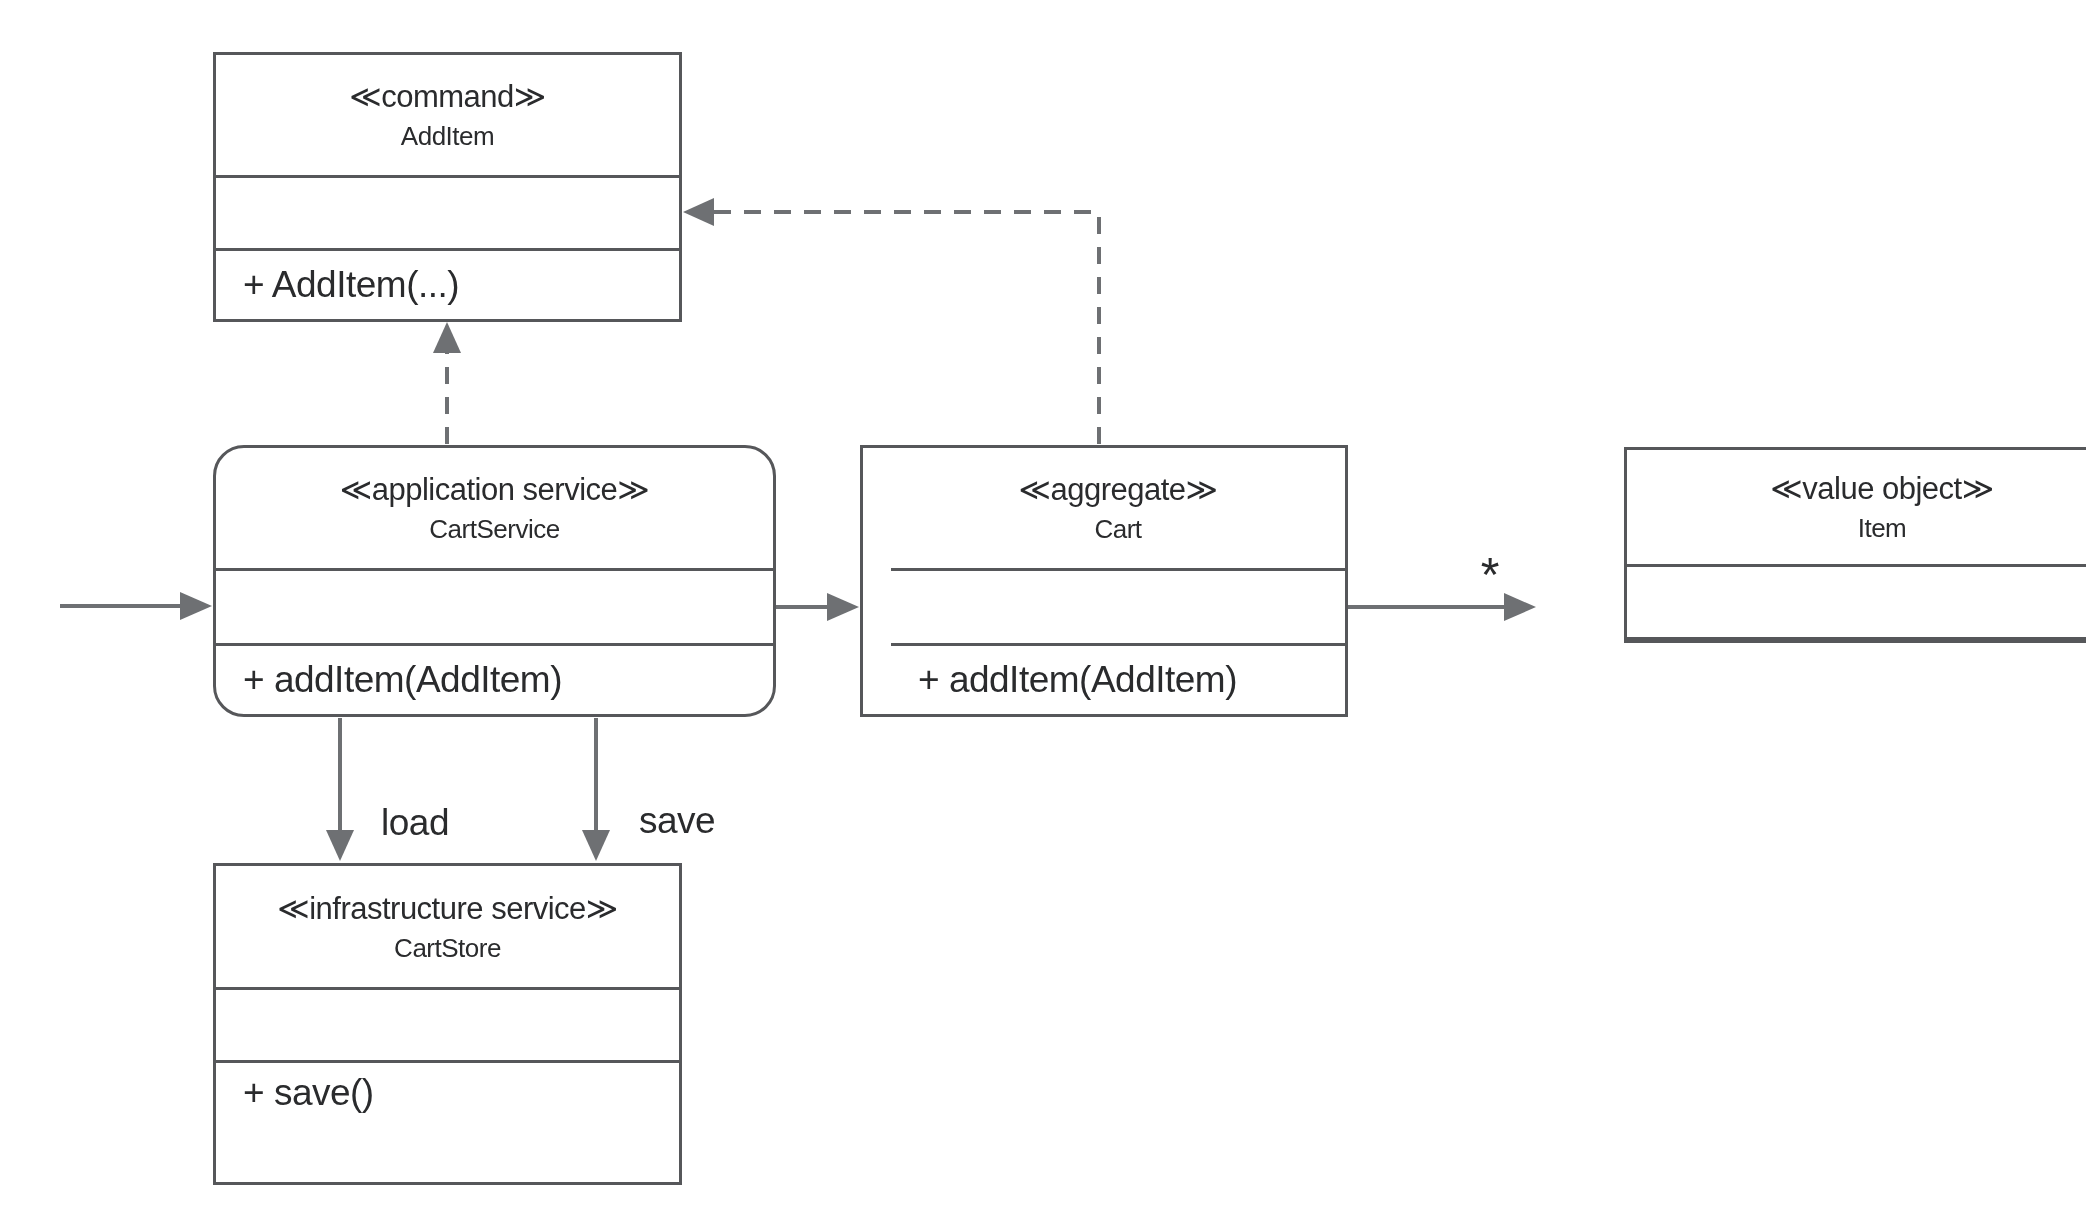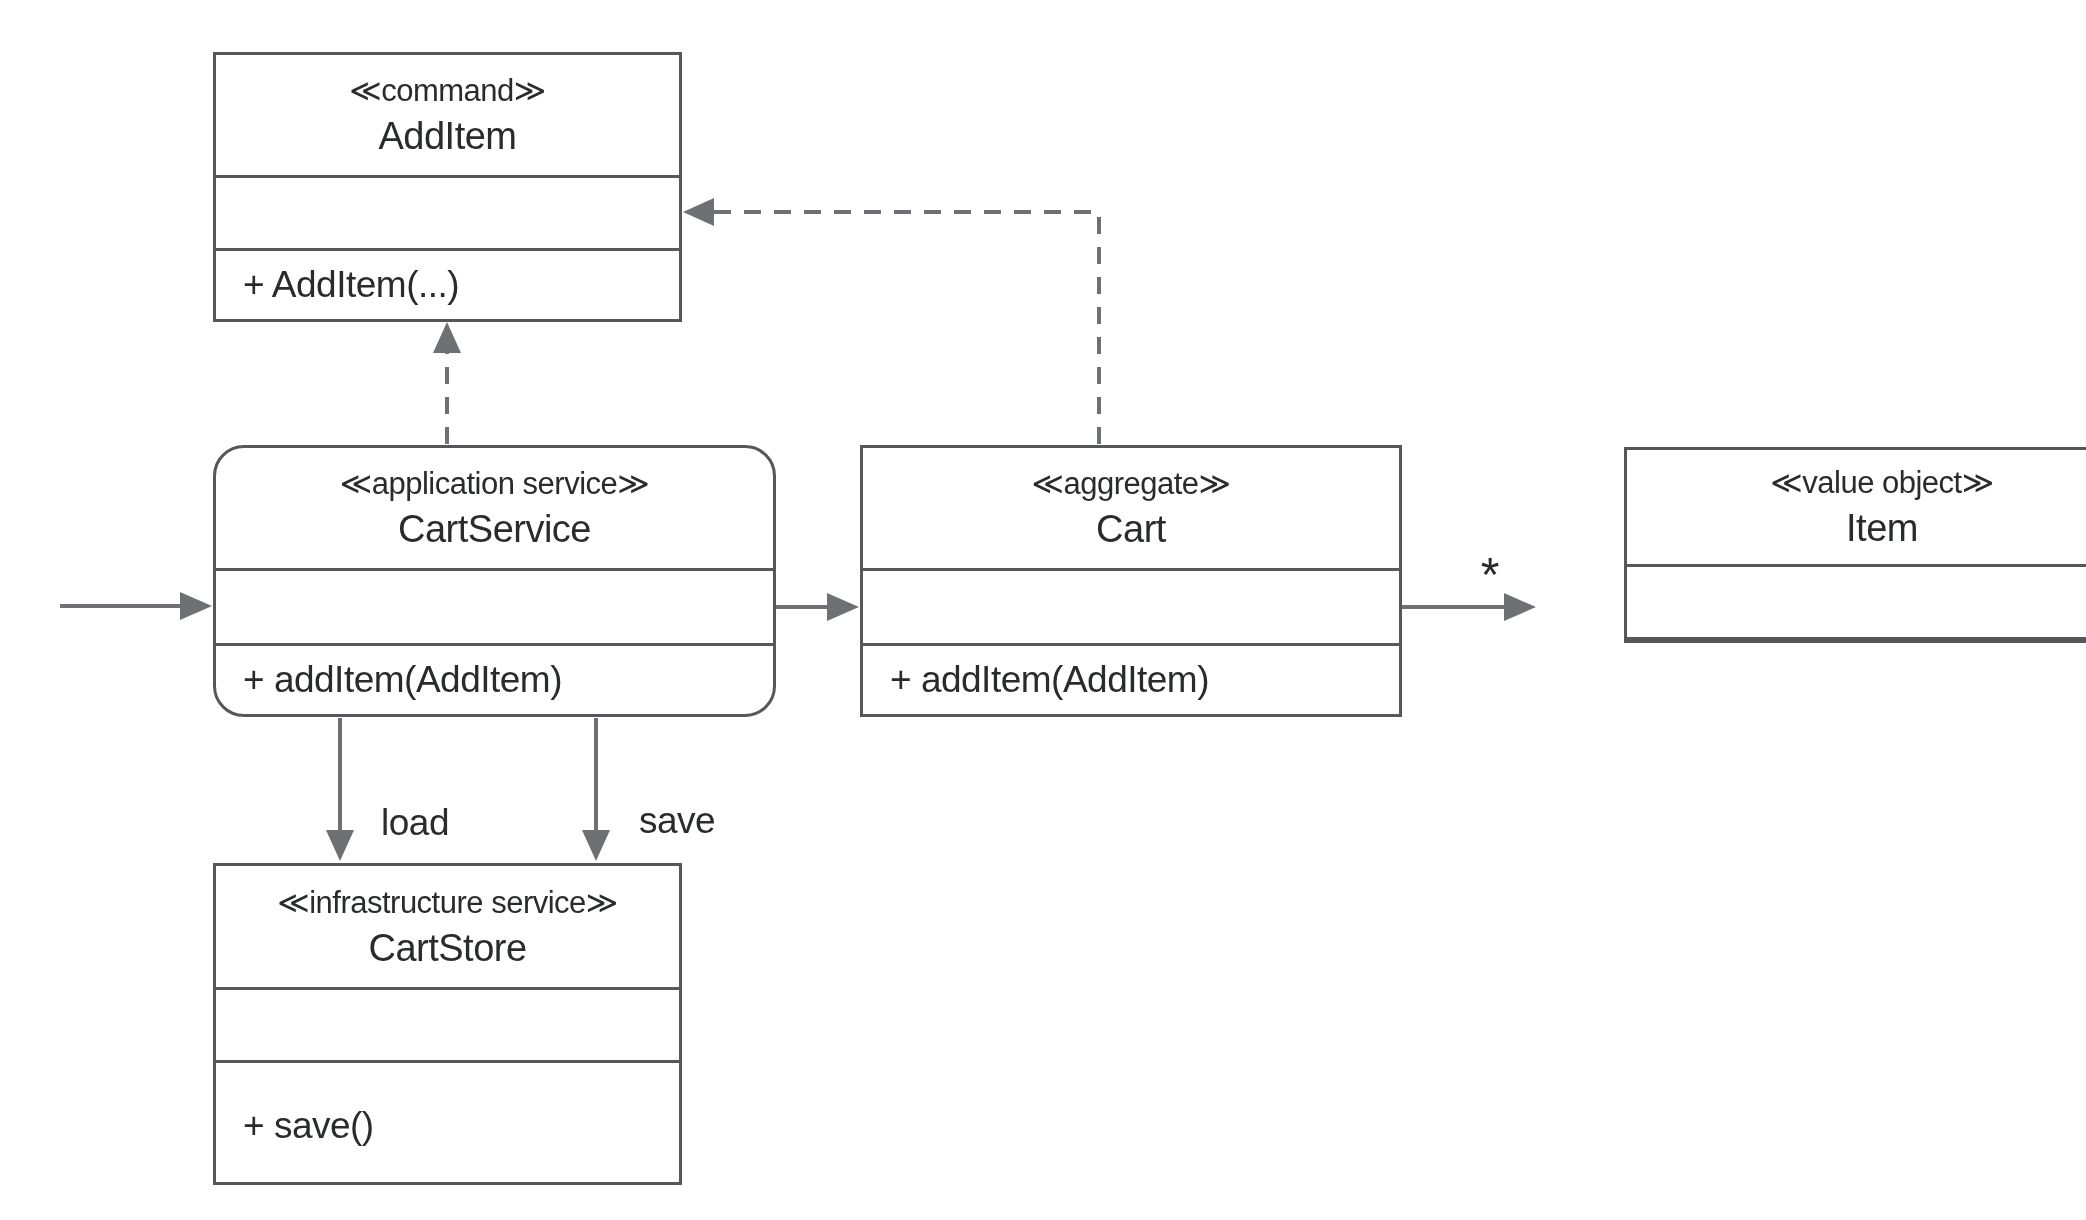--- a/index.html
+++ b/index.html
@@ -28,37 +28,37 @@
     justify-content: center;
     gap: 11px;
   }
   .stereotype {
     font-size: 31px;
     line-height: 1;
     letter-spacing: -0.5px;
     white-space: nowrap;
   }
   .class-name {
-    font-size: 38px;
+    font-size: 26px;
     line-height: 1;
     letter-spacing: -0.5px;
     white-space: nowrap;
   }
   .attributes-compartment {
     border-top: 3px solid #56575a;
   }
   .operations-compartment {
     border-top: 3px solid #56575a;
     display: flex;
     flex-direction: column;
     justify-content: center;
     padding-left: 27px;
   }
   .operations-compartment.top-aligned {
-    justify-content: center;
+    justify-content: flex-start;
     padding-top: 6px;
   }
   .operation {
     font-size: 37px;
     line-height: 48px;
     letter-spacing: -0.5px;
     white-space: nowrap;
   }
   .edge-label {
     position: absolute;
@@ -151,21 +151,21 @@
     <div class="compartment title-compartment" style="height:120px;">
       <div class="stereotype">≪application service≫</div>
       <div class="class-name">CartService</div>
     </div>
     <div class="compartment attributes-compartment" style="height:75px;"></div>
     <div class="compartment operations-compartment" style="flex:1;">
       <div class="operation">+ addItem(AddItem)</div>
     </div>
   </div>
 
-  <div class="uml-class" style="left:860px; top:445px; width:542px; height:272px;">
+  <div class="uml-class" style="left:860px; top:445px; width:488px; height:272px;padding-left:28px;">
     <div class="compartment title-compartment" style="height:120px;">
       <div class="stereotype">≪aggregate≫</div>
       <div class="class-name">Cart</div>
     </div>
     <div class="compartment attributes-compartment" style="height:75px;"></div>
     <div class="compartment operations-compartment" style="flex:1;">
       <div class="operation">+ addItem(AddItem)</div>
     </div>
   </div>
 

